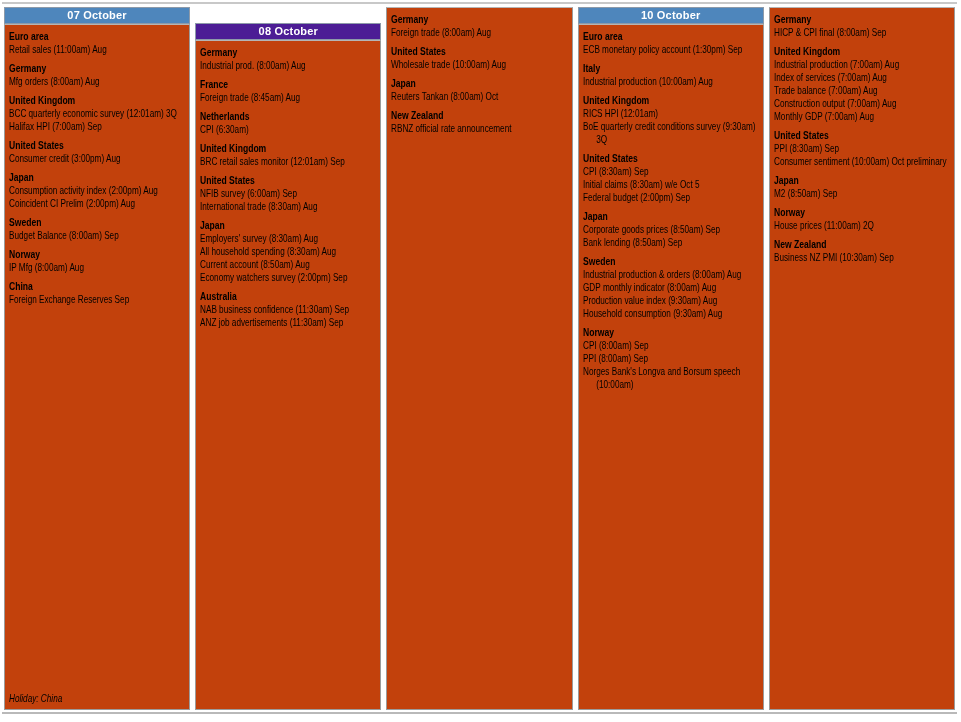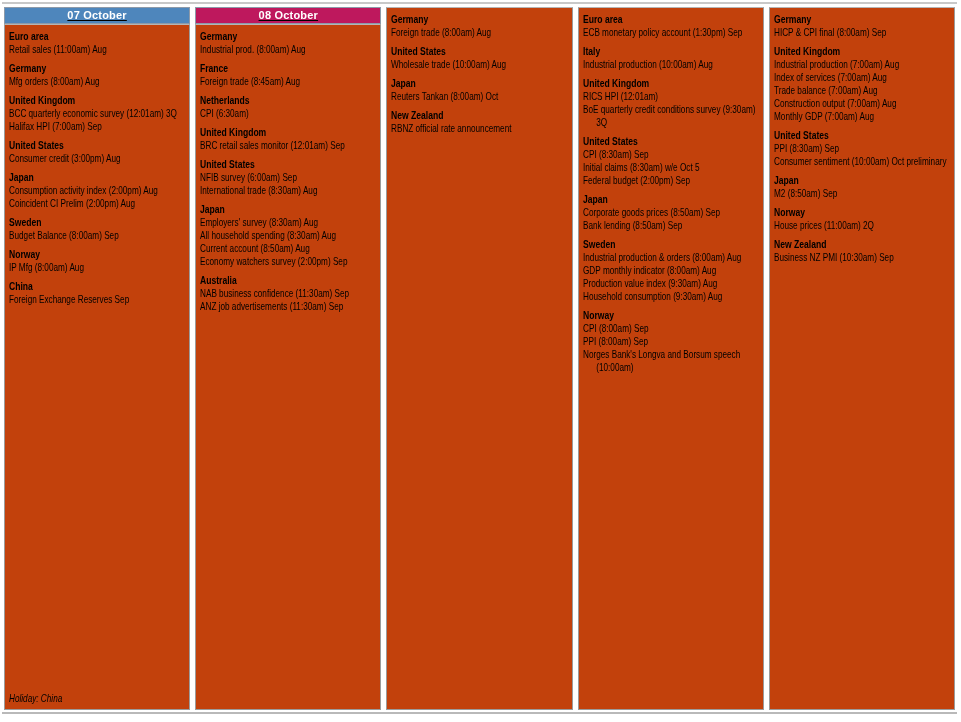--- a/index.html
+++ b/index.html
@@ -20,21 +20,20 @@
     left: 2px;
     top: 2px;
     width: 955px;
     height: 712px;
     box-sizing: border-box;
     border-top: 2px solid #c8c8c8;
     border-bottom: 2px solid #b9b9b9;
     padding: 3px 2px 2px 2px;
     display: flex;
     gap: 5px;
-    text-decoration: underline;
   }
   .col {
     flex: 1 1 0;
     min-width: 0;
     display: flex;
     flex-direction: column;
   }
   .col-header {
     height: 17px;
     box-sizing: border-box;
@@ -133,21 +132,21 @@
             </div>
             <div class="block">
               <div class="country">China</div>
               <div class="evt">Foreign Exchange Reserves Sep</div>
             </div>
             <div class="holiday">Holiday: China</div>
           </div>
         </div>
       </div>
       <div class="col">
-        <div class="col-header" style="background: #be185d; color: rgb(255, 255, 255);"><span>08 October</span></div>
+        <div class="col-header" style="background: #4c1d95; color: rgb(255, 255, 255); margin-top: 16px;"><span>08 October</span></div>
         <div class="col-body">
           <div class="condense">
             <div class="block">
               <div class="country">Germany</div>
               <div class="evt">Industrial prod. (8:00am) Aug</div>
             </div>
             <div class="block">
               <div class="country">France</div>
               <div class="evt">Foreign trade (8:45am) Aug</div>
             </div>
@@ -195,20 +194,21 @@
               <div class="evt">Reuters Tankan (8:00am) Oct</div>
             </div>
             <div class="block">
               <div class="country">New Zealand</div>
               <div class="evt">RBNZ official rate announcement</div>
             </div>
           </div>
         </div>
       </div>
       <div class="col">
+        <div class="col-header" style="background: rgb(78, 134, 188); color: rgb(255, 255, 255);"><span>10 October</span></div>
         <div class="col-body">
           <div class="condense">
             <div class="block">
               <div class="country">Euro area</div>
               <div class="evt">ECB monetary policy account (1:30pm) Sep</div>
             </div>
             <div class="block">
               <div class="country">Italy</div>
               <div class="evt">Industrial production (10:00am) Aug</div>
             </div>

